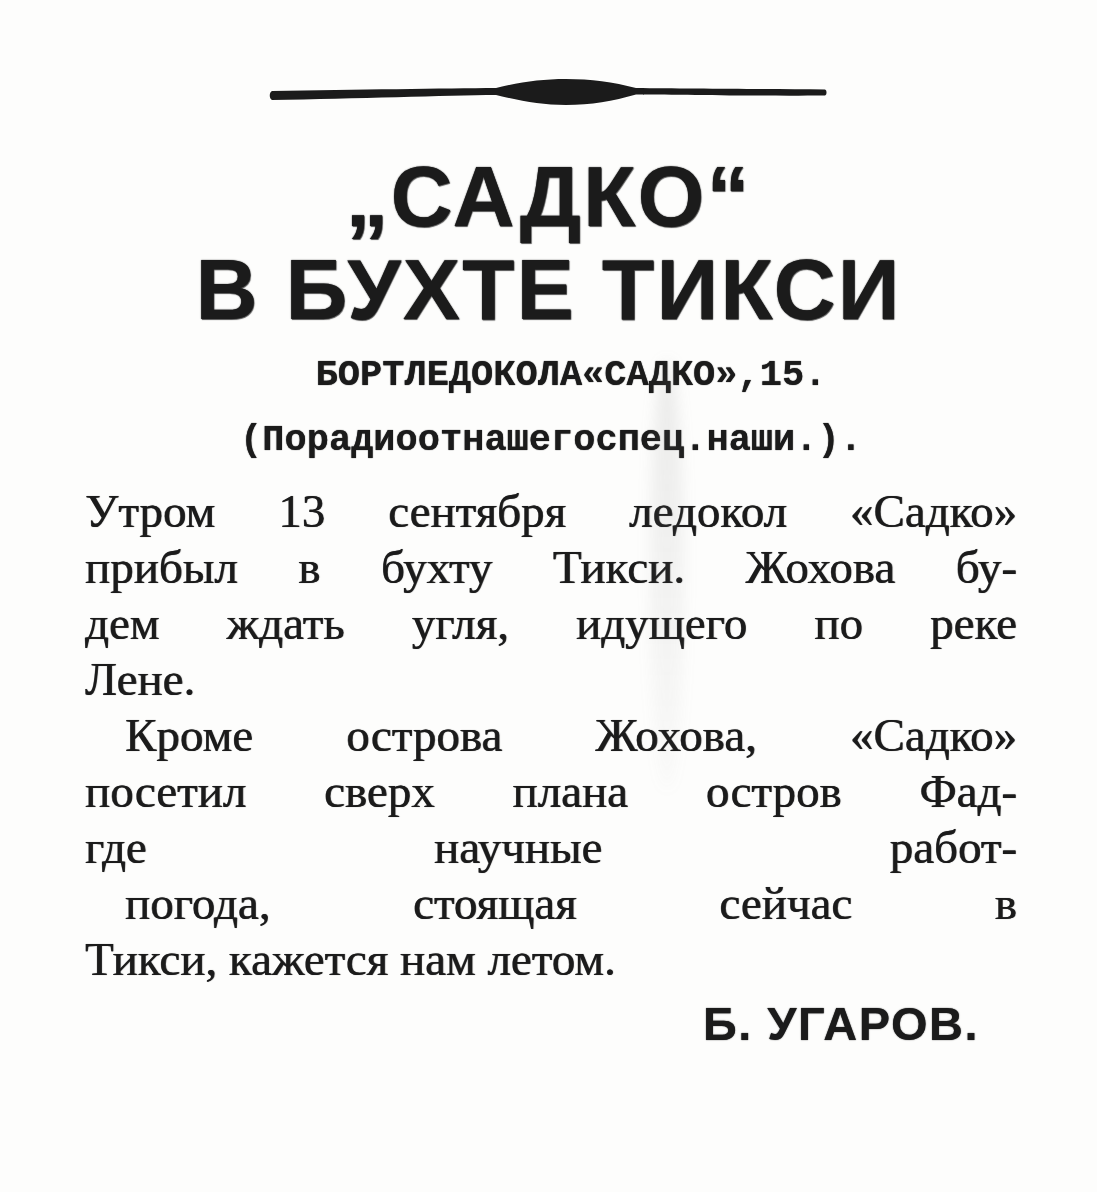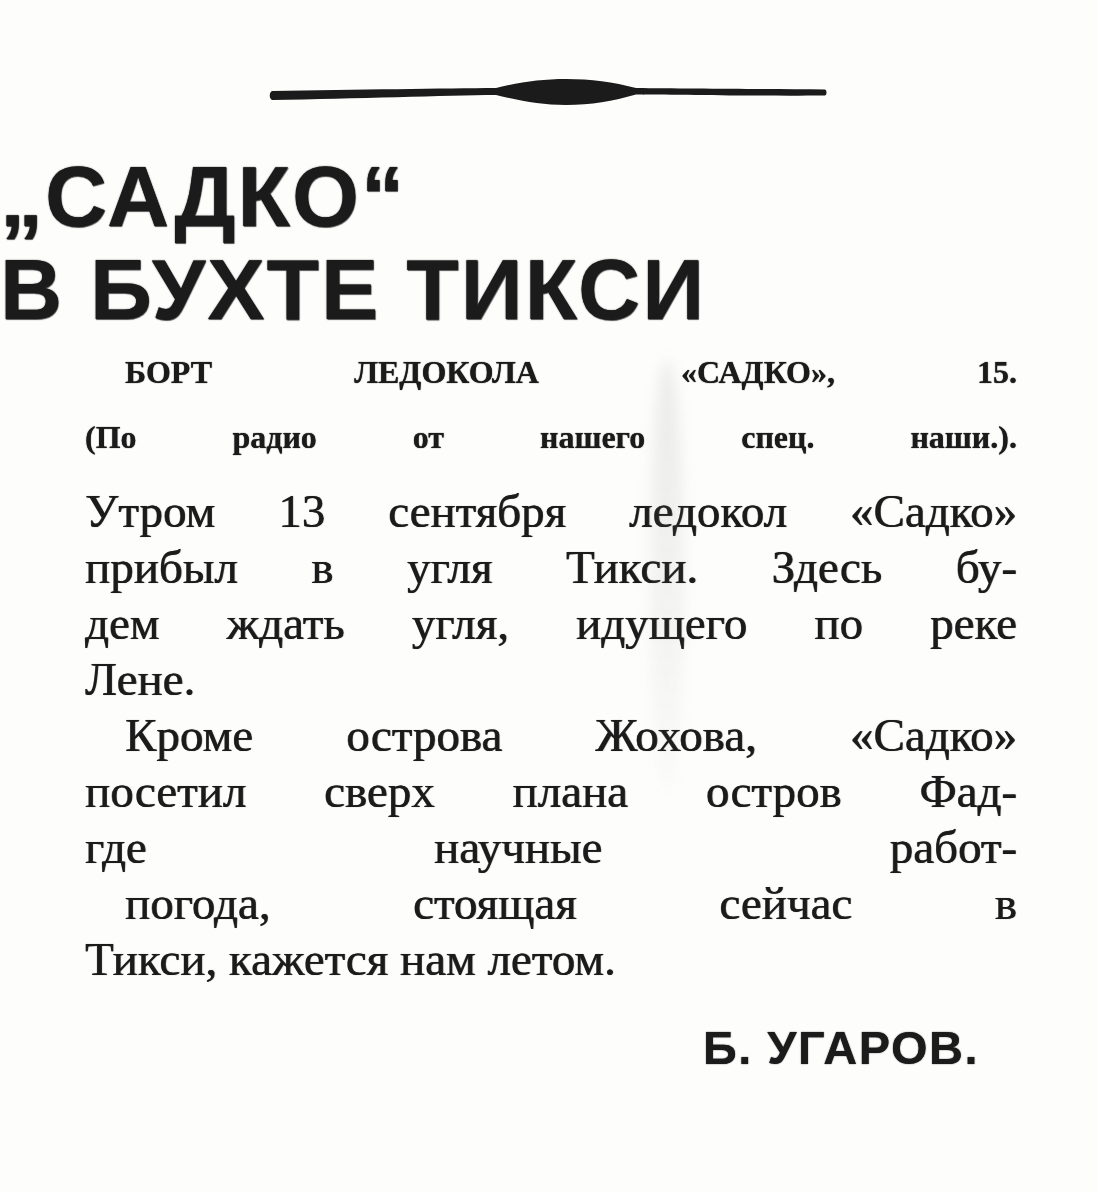--- a/index.html
+++ b/index.html
@@ -12,49 +12,51 @@
     width:1097px; height:1192px;
     background:var(--paper);
     color:var(--ink);
     overflow:hidden;
   }
 
   .ornament { display:block; margin:72px auto 0 auto; }
 
   .title {
     margin-top:40px;
+    text-align:center;
     font-family:"Liberation Sans", sans-serif;
     font-weight:700;
     font-size:86px;
     line-height:1.08;
     letter-spacing:2px;
     text-shadow:0 0 1.3px currentColor, 0.6px 0.6px 0.8px rgba(20,20,20,.65);
   }
 
   .body-col { margin:18px 80px 0 85px; }
 
   .line {
     height:56px;
     font-family:"Liberation Serif", serif;
     font-size:47px;
     white-space:nowrap;
     text-shadow:0.6px 0 0.7px rgba(25,25,25,.85), -0.3px 0 0.5px rgba(25,25,25,.5);
   }
   .line.justify { display:flex; justify-content:space-between; }
   .line.bold {
-    font-family:Liberation Serif, serif;
+    font-family:Liberation Mono, monospace;
     font-weight:700;
-    font-size:32px;
+    font-size:37px;
     height:65px;
     text-shadow:0 0 1.1px currentColor;
+    justify-content:center;
   }
   .line.indent { padding-left:40px; }
 
   .signature {
-    margin:32px 118px 0 0;
+    margin:8px 118px 0 0;
     text-align:right;
     font-family:"Liberation Sans", sans-serif;
     font-weight:700;
     font-size:47px;
     letter-spacing:1.5px;
     text-shadow:0 0 1.2px currentColor;
   }
 
   .smudge {
     position:absolute; left:650px; top:360px;
@@ -109,23 +111,23 @@
         <div class="line justify">
           <span>Утром</span>
           <span>13</span>
           <span>сентября</span>
           <span>ледокол</span>
           <span>«Садко»</span>
         </div>
         <div class="line justify">
           <span>прибыл</span>
           <span>в</span>
-          <span>угля</span>
+          <span>бухту</span>
           <span>Тикси.</span>
-          <span>Здесь</span>
+          <span>Жохова</span>
           <span>бу-</span>
         </div>
         <div class="line justify">
           <span>дем</span>
           <span>ждать</span>
           <span>угля,</span>
           <span>идущего</span>
           <span>по</span>
           <span>реке</span>
         </div>

